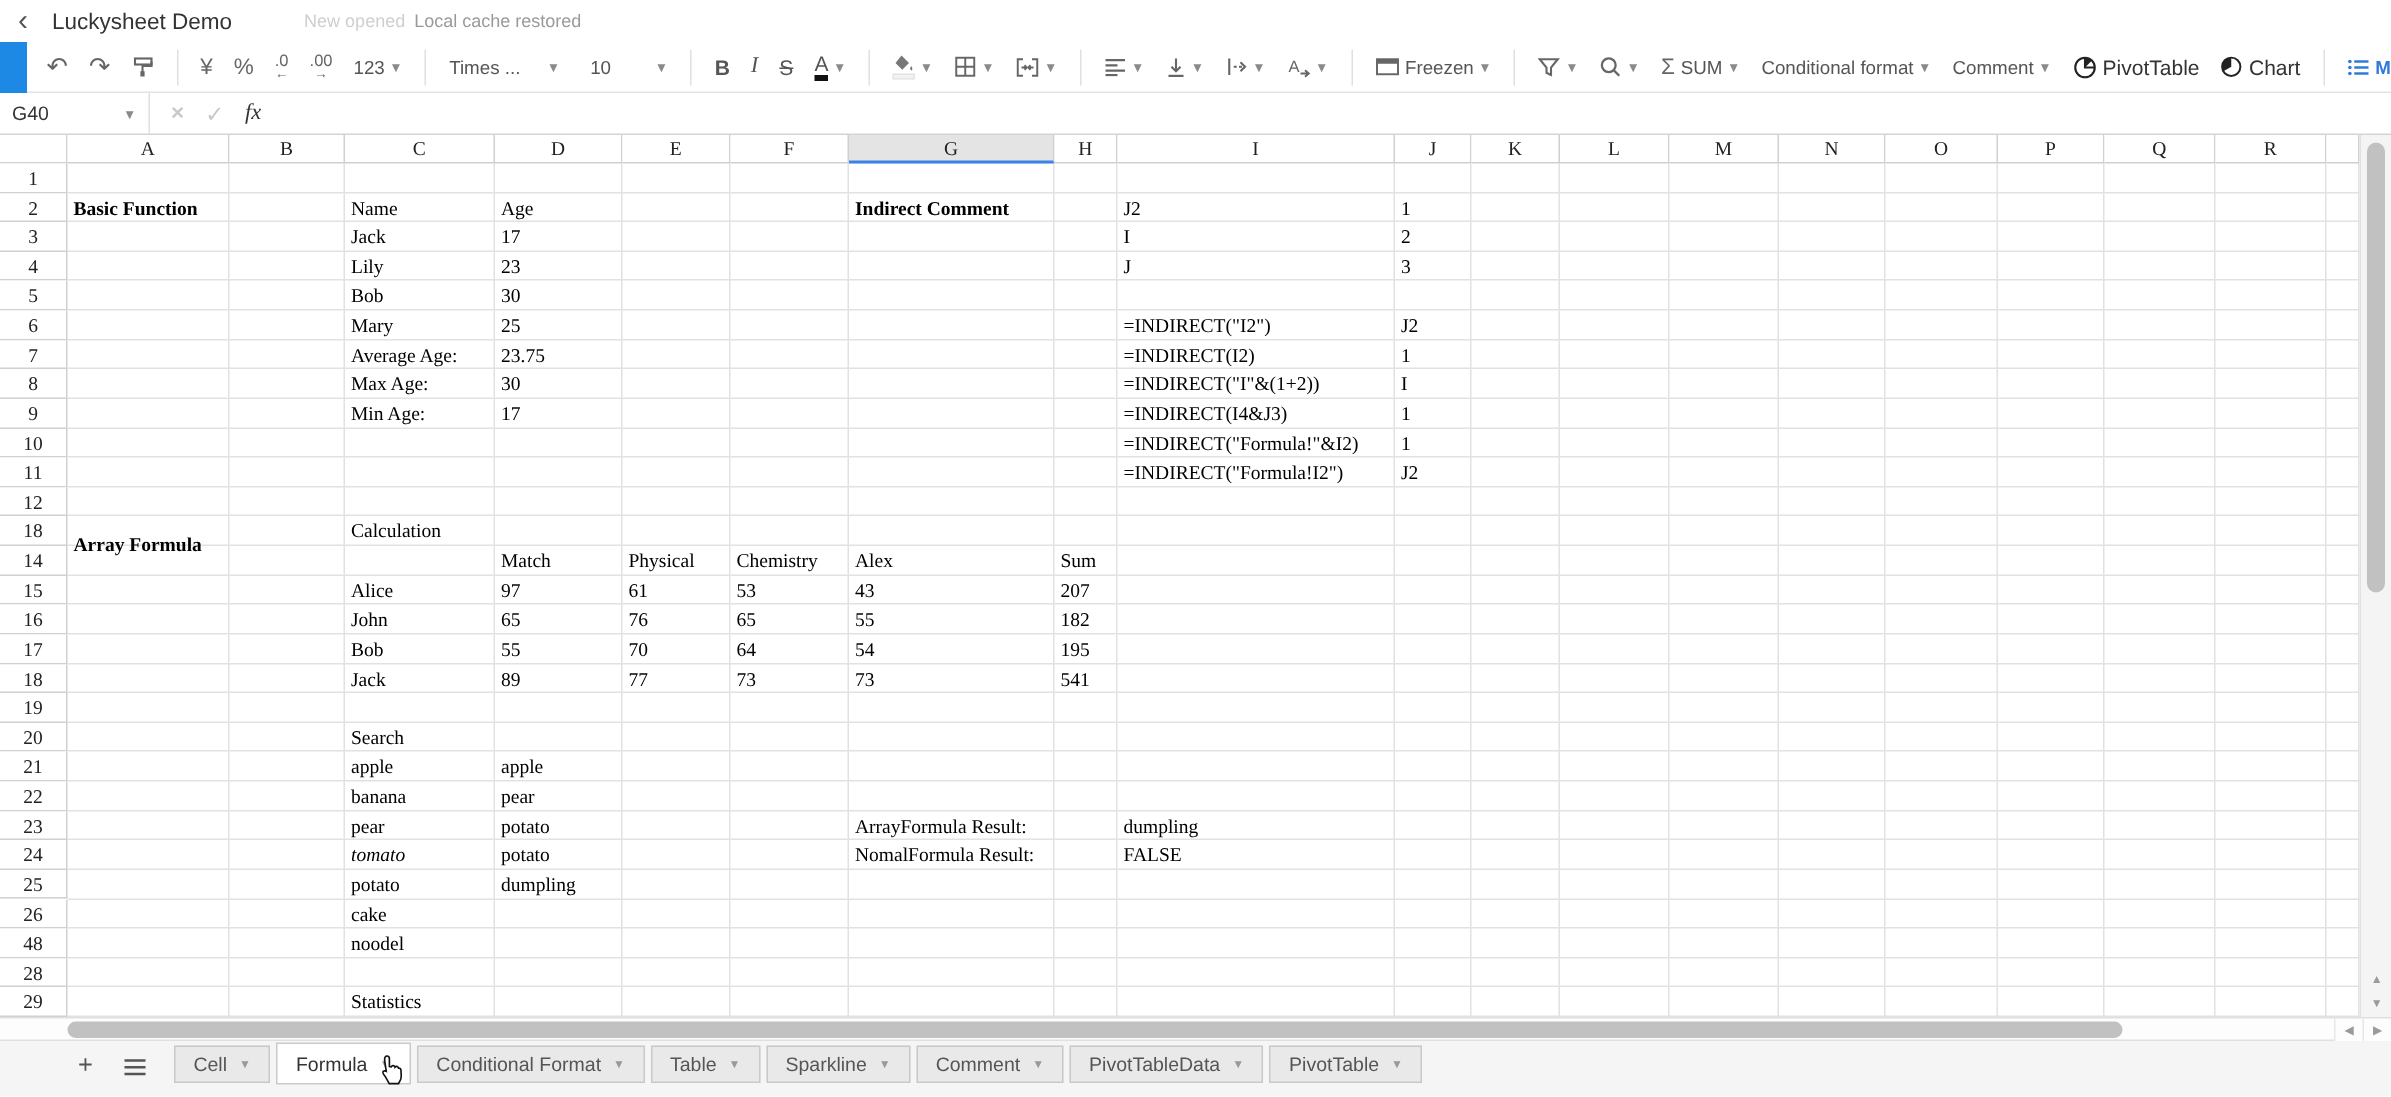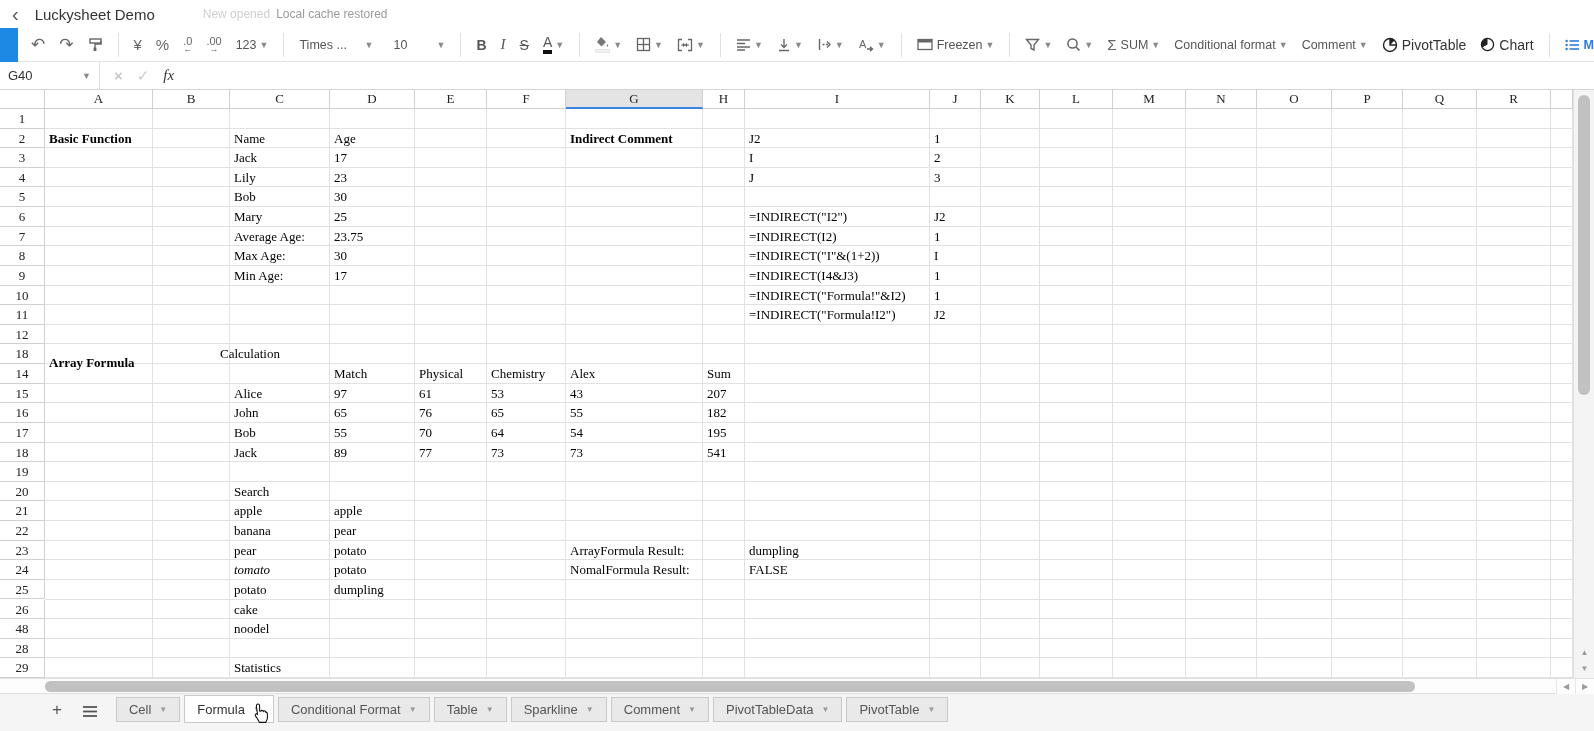--- a/index.html
+++ b/index.html
@@ -455,21 +455,21 @@
       <div class="cell" style="left: 930px; top: 156.34px; width: 51px; height: 19.62px;">I</div>
       <div class="cell" style="left: 230px; top: 175.96px; width: 100px; height: 19.62px;">Min Age:</div>
       <div class="cell" style="left: 330px; top: 175.96px; width: 85px; height: 19.62px;">17</div>
       <div class="cell" style="left: 745px; top: 175.96px; width: 185px; height: 19.62px;">=INDIRECT(I4&amp;J3)</div>
       <div class="cell" style="left: 930px; top: 175.96px; width: 51px; height: 19.62px;">1</div>
       <div class="cell" style="left: 745px; top: 195.58px; width: 185px; height: 19.62px;">=INDIRECT("Formula!"&amp;I2)</div>
       <div class="cell" style="left: 930px; top: 195.58px; width: 51px; height: 19.62px;">1</div>
       <div class="cell" style="left: 745px; top: 215.2px; width: 185px; height: 19.62px;">=INDIRECT("Formula!I2")</div>
       <div class="cell" style="left: 930px; top: 215.2px; width: 51px; height: 19.62px;">J2</div>
       <div class="cell b" style="left: 45px; top: 263px; width: 108px; height: 19.62px;">Array Formula</div>
-      <div class="cell" style="left: 216px; top: 254.44px; width: 100px; height: 19.62px; font-family: Liberation Serif, serif;">Calculation</div>
+      <div class="cell" style="left: 230px; top: 254.44px; width: 100px; height: 19.62px; font-family: Liberation Serif, serif;">Calculation</div>
       <div class="cell" style="left: 330px; top: 274.06px; width: 85px; height: 19.62px;">Match</div>
       <div class="cell" style="left: 415px; top: 274.06px; width: 72px; height: 19.62px;">Physical</div>
       <div class="cell" style="left: 487px; top: 274.06px; width: 79px; height: 19.62px;">Chemistry</div>
       <div class="cell" style="left: 566px; top: 274.06px; width: 137px; height: 19.62px;">Alex</div>
       <div class="cell" style="left: 703px; top: 274.06px; width: 42px; height: 19.62px;">Sum</div>
       <div class="cell" style="left: 230px; top: 293.68px; width: 100px; height: 19.62px;">Alice</div>
       <div class="cell" style="left: 330px; top: 293.68px; width: 85px; height: 19.62px;">97</div>
       <div class="cell" style="left: 415px; top: 293.68px; width: 72px; height: 19.62px;">61</div>
       <div class="cell" style="left: 487px; top: 293.68px; width: 79px; height: 19.62px;">53</div>
       <div class="cell" style="left: 566px; top: 293.68px; width: 137px; height: 19.62px;">43</div>

